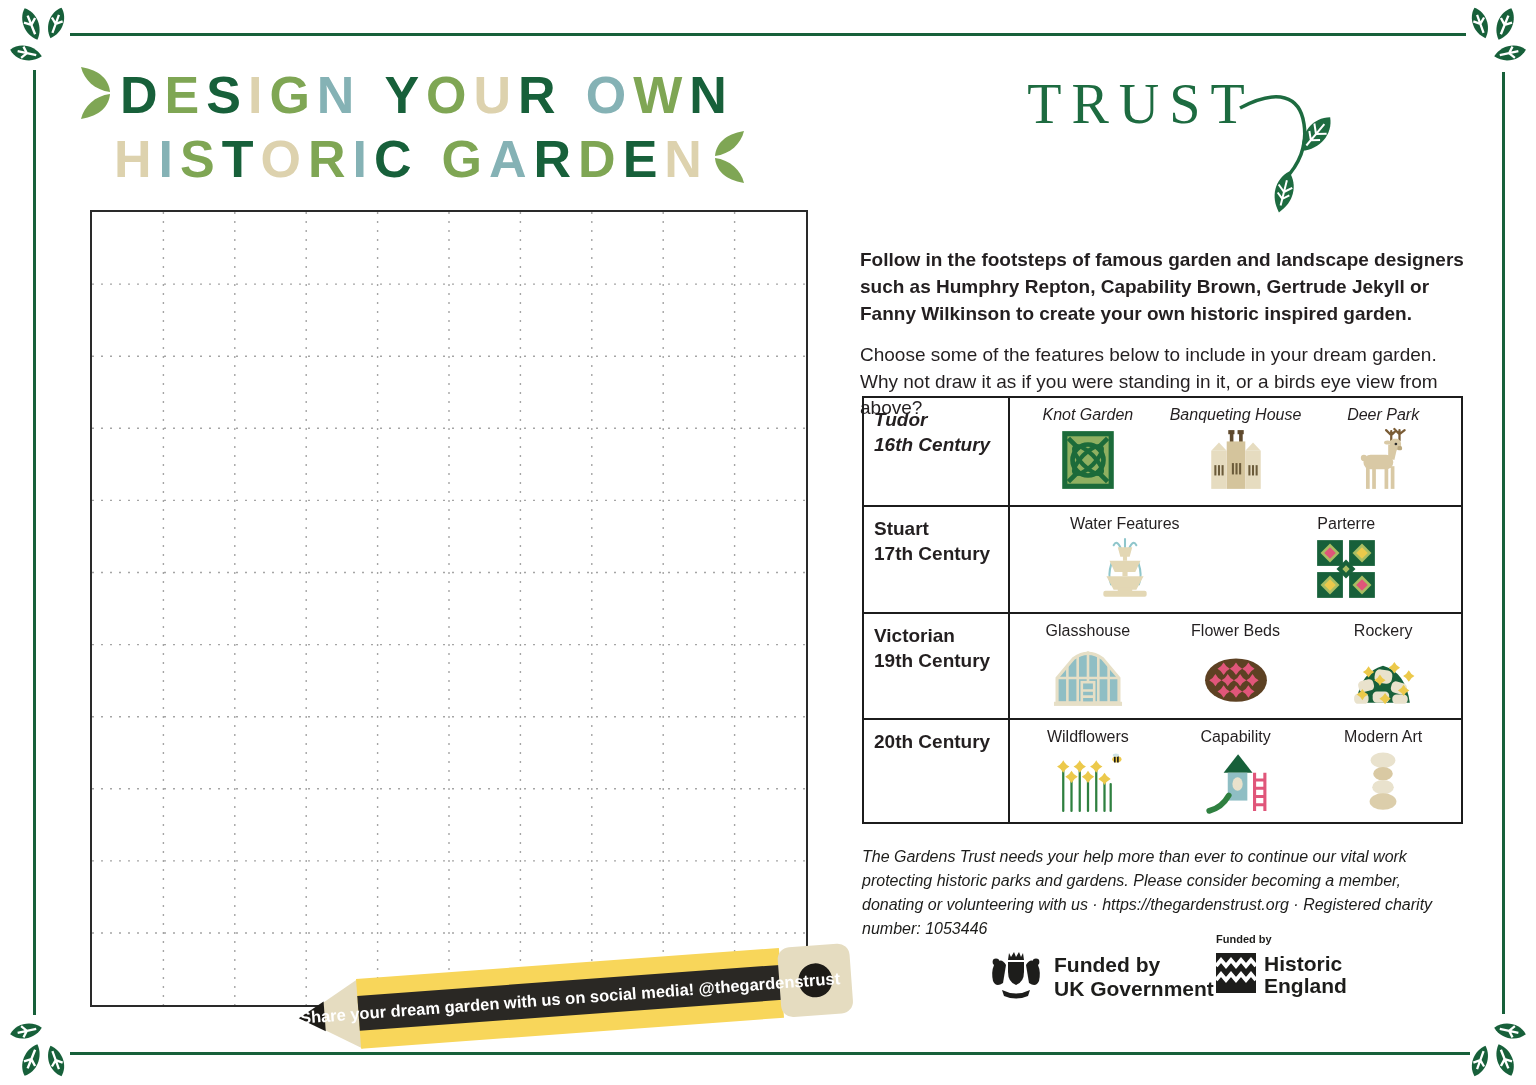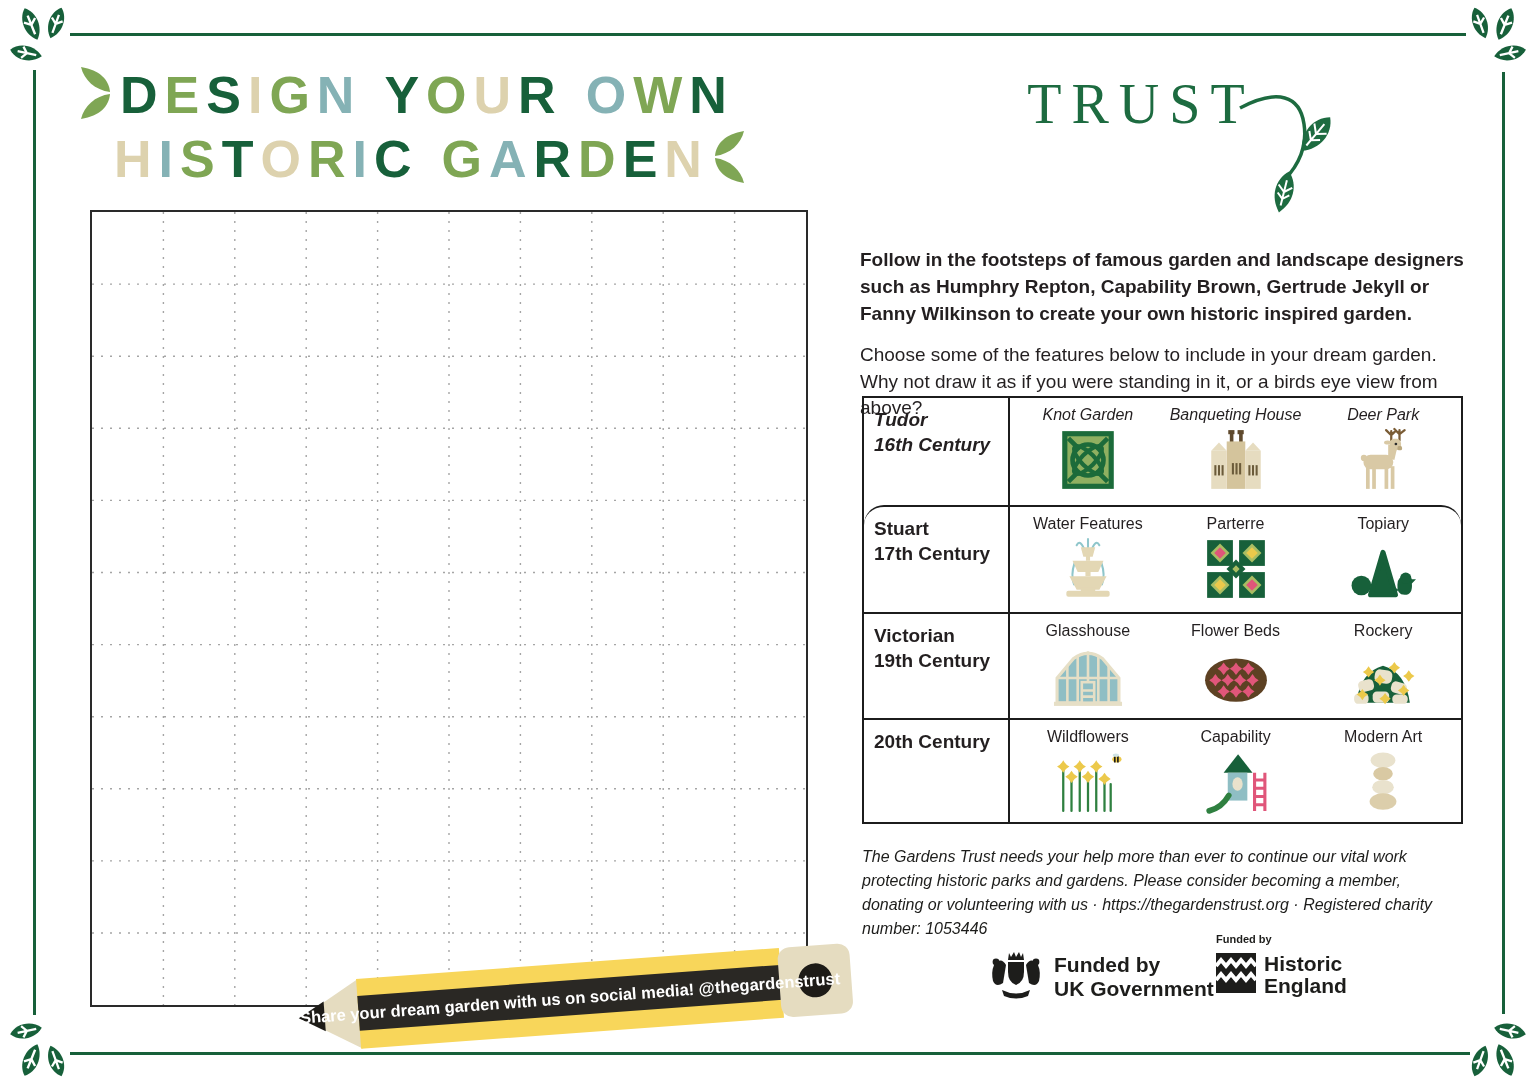--- a/index.html
+++ b/index.html
@@ -293,21 +293,21 @@
                 <rect x="13" y="27" width="29" height="14" rx="7" fill="#d9c9a5"></rect>
                 <circle cx="13.5" cy="30" r="3" fill="#d9c9a5"></circle>
                 <rect x="15.5" y="38" width="3.6" height="22" fill="#d9c9a5"></rect>
                 <rect x="21.5" y="38" width="3.6" height="22" fill="#d9c9a5"></rect>
                 <rect x="33.5" y="38" width="3.6" height="22" fill="#d9c9a5"></rect>
                 <rect x="39.5" y="38" width="3.6" height="22" fill="#d9c9a5"></rect>
               </svg></div>
           </div>
         </div>
       </div>
-      <div class="ft-row" style="height: 105px; border-radius: 20px;">
+      <div class="ft-row" style="height: 105px;">
         <div class="ft-label">
           <div>Stuart</div>
           <div>17th Century</div>
         </div>
         <div class="ft-features">
           <div class="ft-cell">
             <div class="ft-cell-label">Water Features</div>
             <div class="ft-icon"><svg viewBox="0 0 64 64">
                 <g stroke="#8fc6cb" stroke-width="2" fill="none" stroke-linecap="round">
                   <path d="M28,12 q-4,-9 -7,-3"></path>
@@ -349,30 +349,20 @@
                   <rect x="12.5" y="43.5" width="8" height="8" fill="#ecc94b"></rect>
                 </g>
                 <g transform="rotate(45 47.5 47.5)">
                   <rect x="41" y="41" width="13" height="13" fill="#a9bd63"></rect>
                   <rect x="43.5" y="43.5" width="8" height="8" fill="#e0567a"></rect>
                 </g>
                 <g transform="rotate(45 32 32)">
                   <rect x="25.5" y="25.5" width="13" height="13" fill="#17603a"></rect>
                   <rect x="29.5" y="29.5" width="5" height="5" fill="#a9bd63"></rect>
                 </g>
-              </svg></div>
-          </div>
-          <div class="ft-cell">
-            <div class="ft-cell-label">Topiary</div>
-            <div class="ft-icon"><svg viewBox="0 0 64 64" fill="#17603a">
-                <circle cx="11" cy="48" r="9.5"></circle>
-                <polygon points="32,16 44,57 20,57" stroke="#17603a" stroke-width="5" stroke-linejoin="round"></polygon>
-                <path d="M46,47 q0,-8 8,-8 q4,0 6,3 l4,0 l-4,4 q1,11 -7,11 q-8,0 -7,-10 Z"></path>
-                <circle cx="54" cy="41" r="5.5"></circle>
-                <path d="M47,52 l-7,-4 l3,9 Z"></path>
               </svg></div>
           </div>
         </div>
       </div>
       <div class="ft-row" style="height: 104px;">
         <div class="ft-label">
           <div>Victorian</div>
           <div>19th Century</div>
         </div>
         <div class="ft-features">

